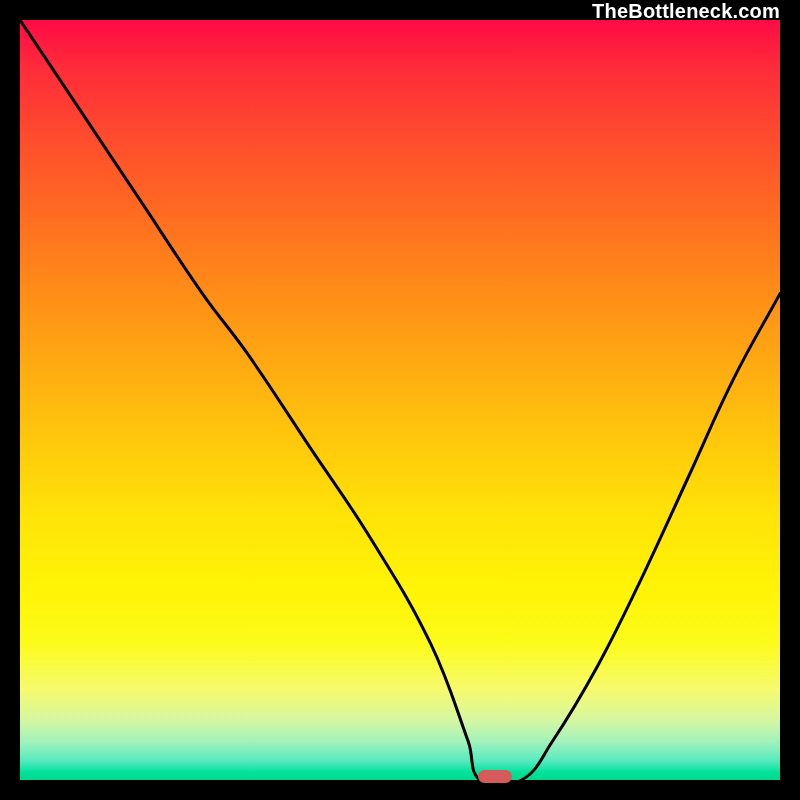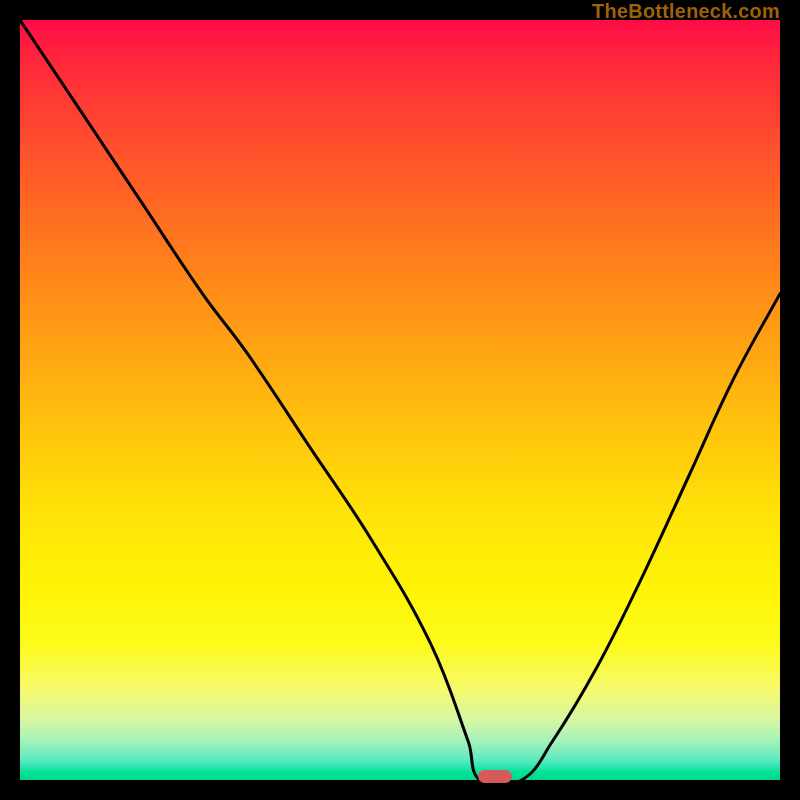--- a/index.html
+++ b/index.html
@@ -54,21 +54,21 @@
   .marker {
     position: absolute;
     height: 13px;
     border-radius: 7px;
     background: #d55a5a;
   }
   .watermark {
     position: absolute;
     top: 0;
     right: 20px;
-    color: #a16207;
+    color: #ffffff;
     font-family: Arial, Helvetica, sans-serif;
     font-size: 20px;
     font-weight: 600;
     letter-spacing: 0.2px;
     user-select: none;
   }
 </style>
 </head>
 <body>
 

